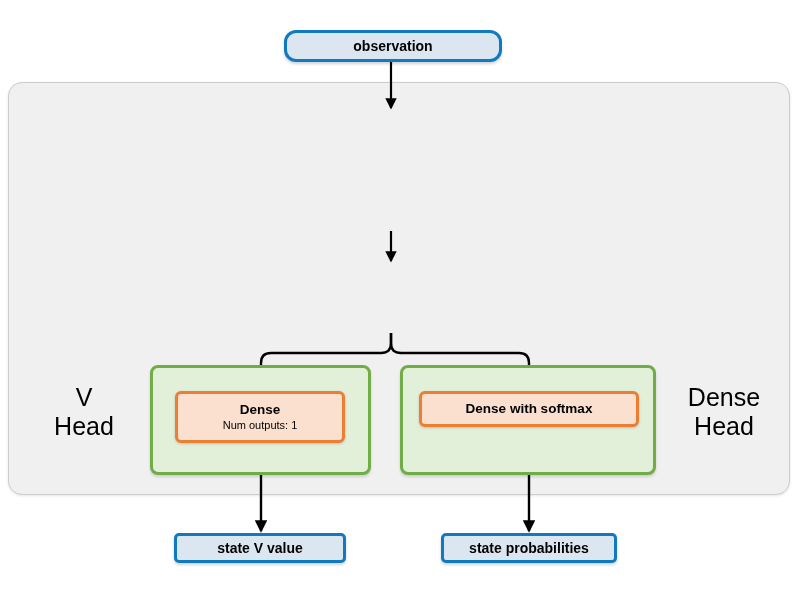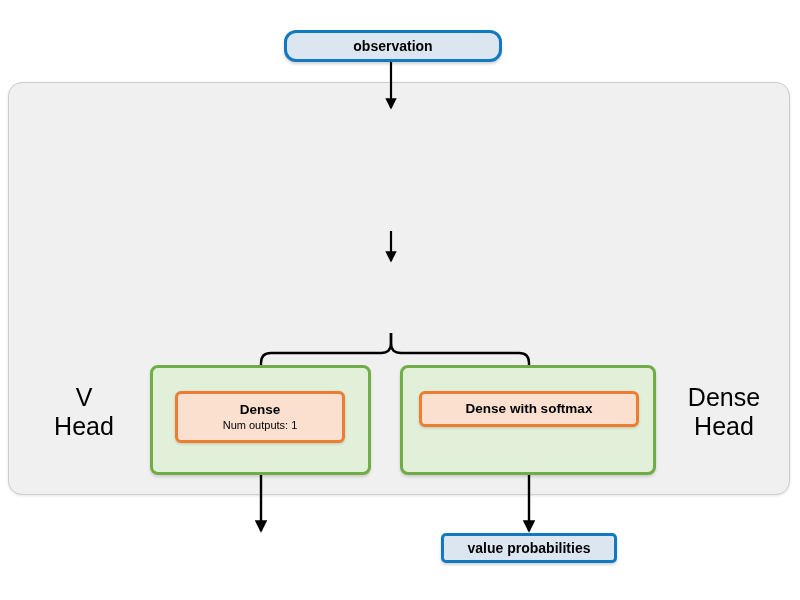--- a/index.html
+++ b/index.html
@@ -148,18 +148,21 @@
 
   <div class="head-label" style="left:663px; top:383px; width:122px;">
     <div>Dense</div>
     <div>Head</div>
   </div>
 
   <div class="box dense-box" style="left:419px; top:391px; width:220px; height:36px;">
     <div class="dense-title">Dense with softmax</div>
   </div>
 
+  <div class="box io-box" style="left:174px; top:533px; width:172px; height:30px;">
+    <span>state V value</span>
+  </div>
 
   <div class="box io-box" style="left:441px; top:533px; width:176px; height:30px;">
-    <span>value probabilities</span>
+    <span>state probabilities</span>
   </div>
 
 </div>
 
 </body></html>

